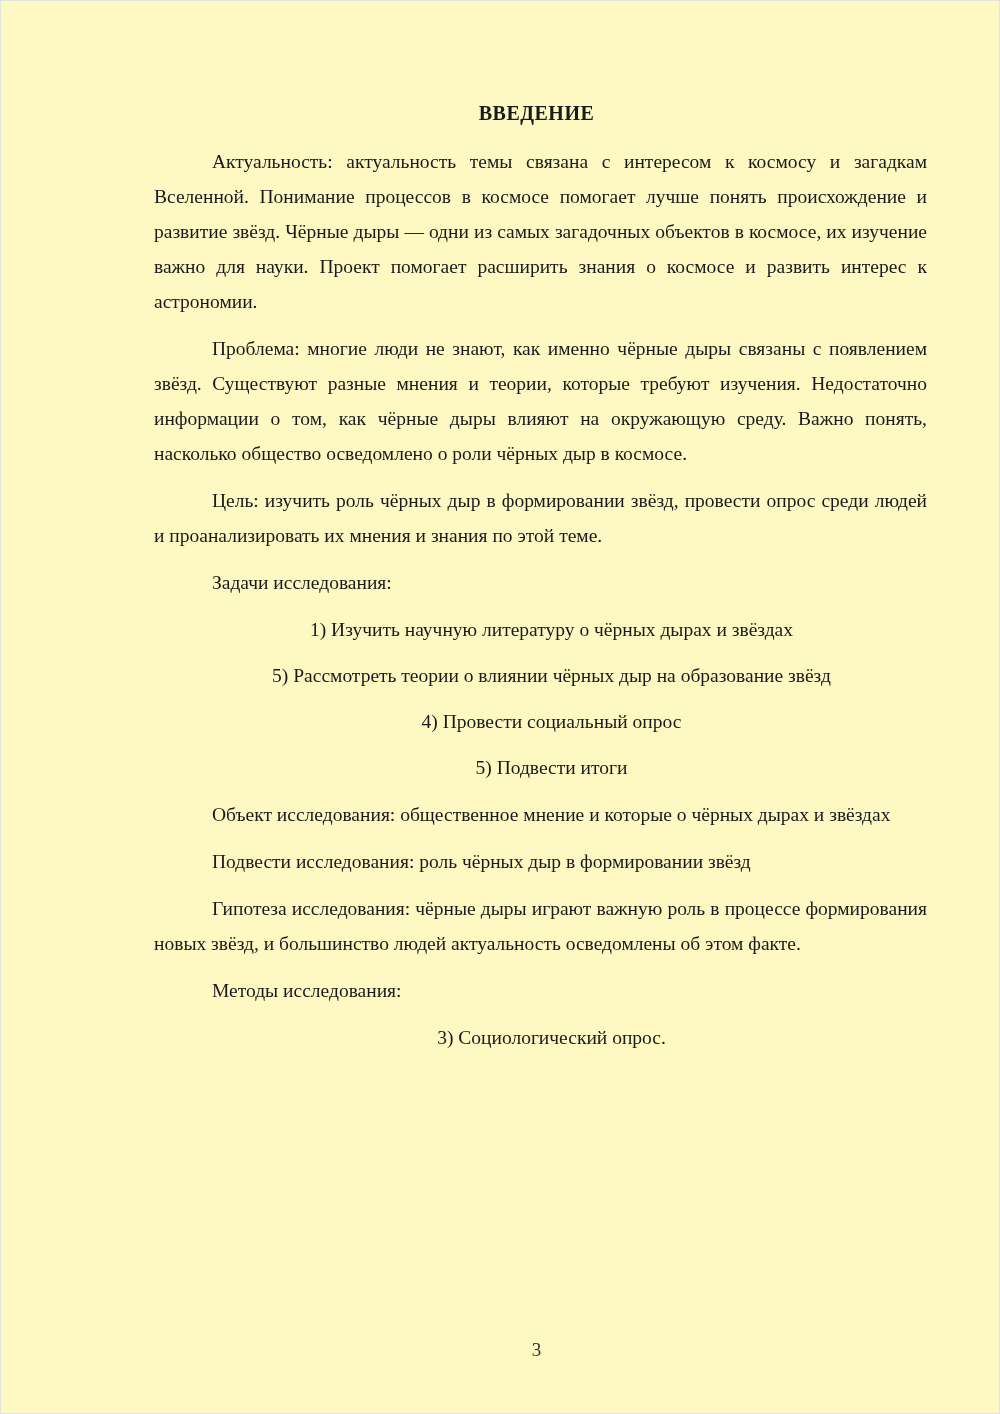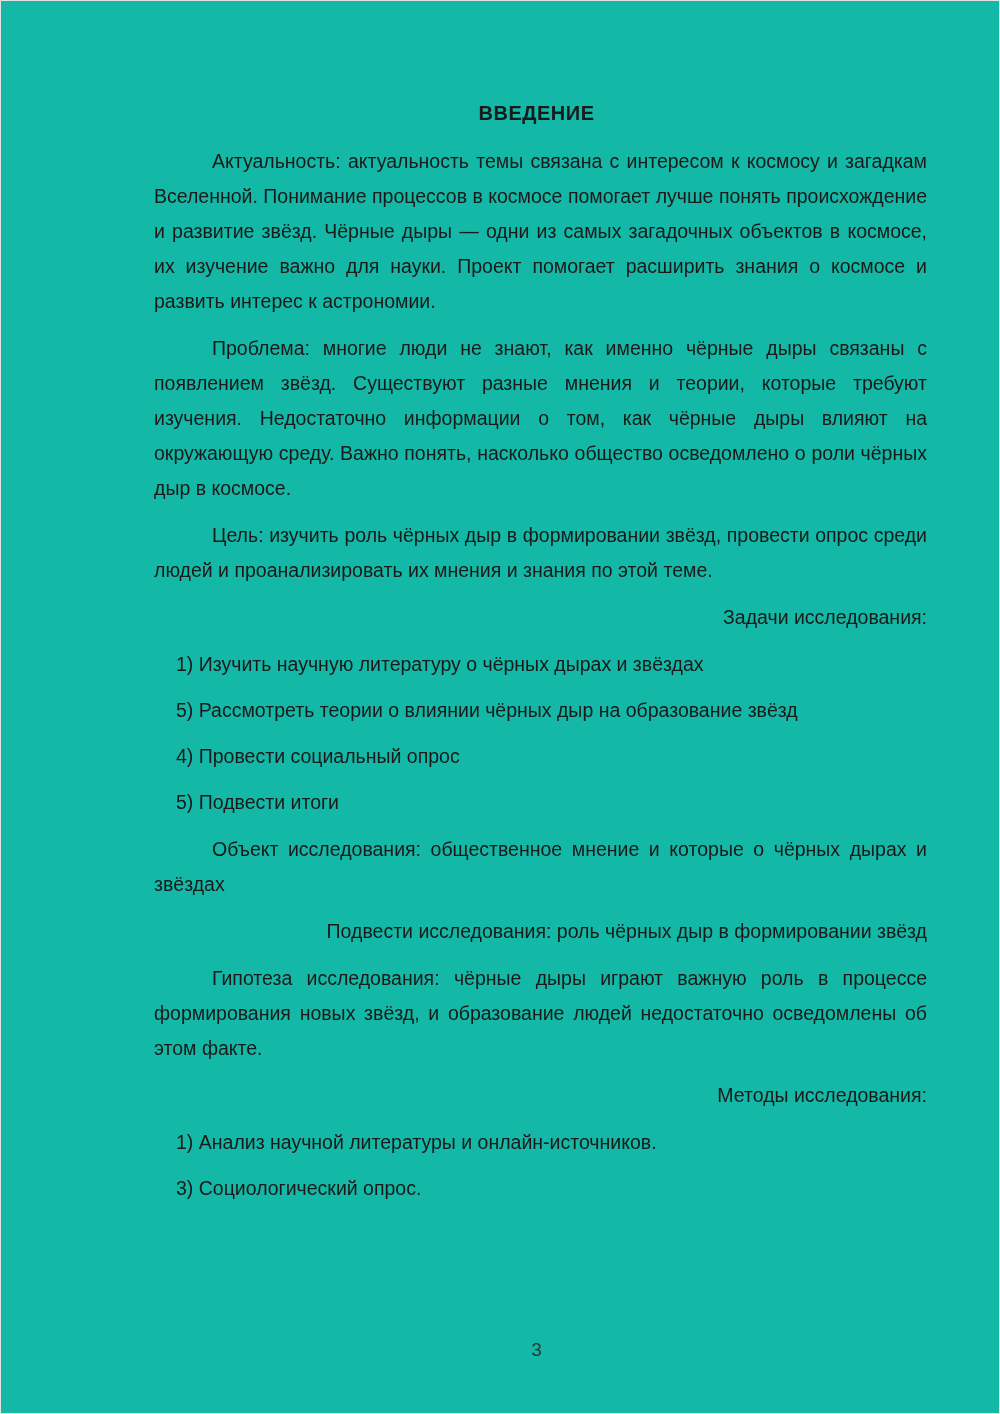--- a/index.html
+++ b/index.html
@@ -5,51 +5,51 @@
   html, body {
     margin: 0;
     padding: 0;
     background: #ffffff;
   }
   .page {
     position: relative;
     width: 1000px;
     height: 1414px;
     box-sizing: border-box;
-    background: #14b8a6;
+    background: #fef9c3;
     border: 1px solid #e3e3e3;
     padding: 95px 72px 11px 145px;
-    font-family: Liberation Sans, sans-serif;
+    font-family: Liberation Serif, serif;
     color: #1a1a1a;
     font-size: 19.5px;
     line-height: 35px;
   }
   .title {
     font-size: 20px;
     font-weight: bold;
     text-align: center;
     margin: 0 0 13px 0;
     letter-spacing: 0.5px;
   }
   .para {
     margin: 0 0 12px 8px;
     text-align: justify;
     text-indent: 58px;
   }
   .para.single {
-    text-align: right;
+    text-align: left;
   }
   .list {
     list-style: none;
     margin: 0 0 12px 0;
     padding: 0 0 0 30px;
   }
   .list li {
     margin: 0 0 11px 0;
-    text-align: left;
+    text-align: center;
   }
   .page-number {
     position: absolute;
     bottom: 46px;
     left: 145px;
     right: 72px;
     text-align: center;
     font-size: 19px;
     color: #333333;
   }
@@ -73,24 +73,23 @@
     <li>1) Изучить научную литературу о чёрных дырах и звёздах</li>
     <li>5) Рассмотреть теории о влиянии чёрных дыр на образование звёзд</li>
     <li>4) Провести социальный опрос</li>
     <li>5) Подвести итоги</li>
   </ol>
 
   <p class="para">Объект исследования: общественное мнение и которые о чёрных дырах и звёздах</p>
 
   <p class="para single">Подвести исследования: роль чёрных дыр в формировании звёзд</p>
 
-  <p class="para">Гипотеза исследования: чёрные дыры играют важную роль в процессе формирования новых звёзд, и образование людей недостаточно осведомлены об этом факте.</p>
+  <p class="para">Гипотеза исследования: чёрные дыры играют важную роль в процессе формирования новых звёзд, и большинство людей актуальность осведомлены об этом факте.</p>
 
   <p class="para single">Методы исследования:</p>
 
   <ol class="list">
-    <li>1) Анализ научной литературы и онлайн-источников.</li>
     <li>3) Социологический опрос.</li>
   </ol>
 
   <div class="page-number">3</div>
 
 </div>
 
 </body></html>

